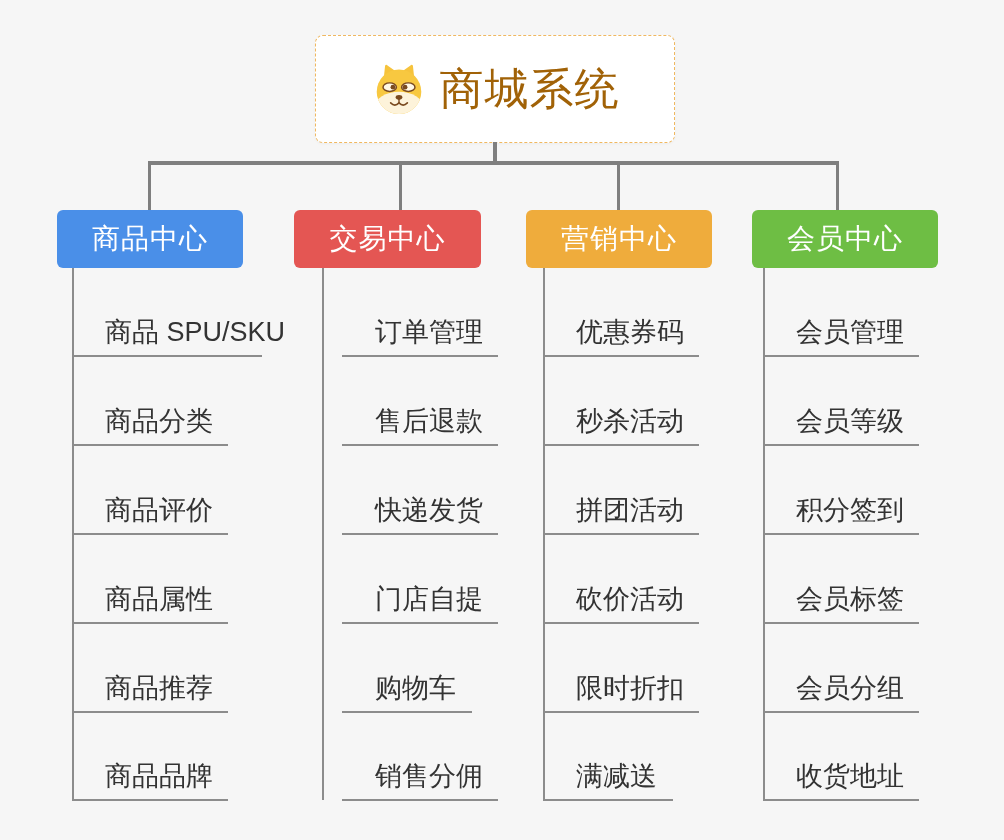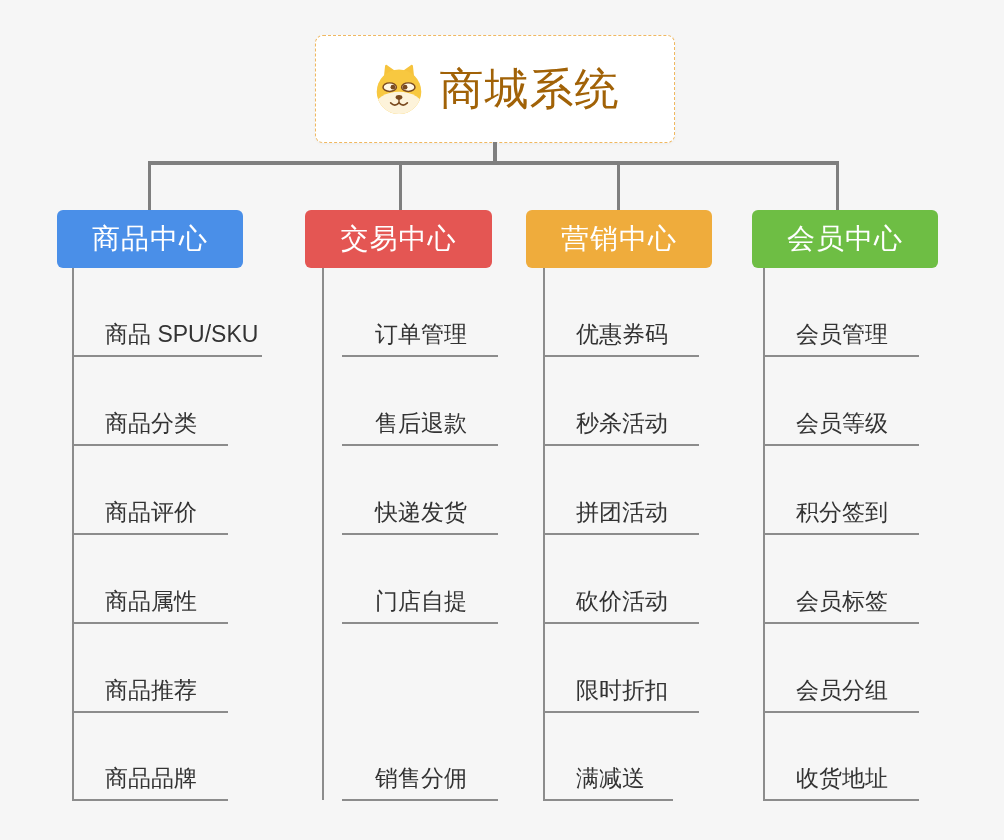--- a/index.html
+++ b/index.html
@@ -31,33 +31,33 @@
   .drop{top:161px;width:3px;height:50px;}
   .drop-0{left:148px;} .drop-1{left:399px;} .drop-2{left:617px;} .drop-3{left:836px;}
 
   
   .branch-header{
     position:absolute;top:210px;height:58px;width:186px;
     border-radius:6px;color:#ffffff;font-size:28px;
     display:flex;align-items:center;justify-content:center;
     letter-spacing:1px;
   }
-  .bh-0{left:57px;} .bh-1{left:305px;width:187px;} .bh-2{left:526px;} .bh-3{left:752px;text-align:center;}
+  .bh-0{left:57px;} .bh-1{left:294px;width:187px;} .bh-2{left:526px;} .bh-3{left:752px;text-align:center;}
 
   
   .trunk{position:absolute;top:268px;height:532px;width:2px;background:#8c8c8c;}
   .tk-0{left:72px;} .tk-1{left:322px;} .tk-2{left:543px;} .tk-3{left:763px;}
 
   
   .leaf{
     position:absolute;height:46px;width:156px;box-sizing:border-box;
     border-bottom:2px solid #8c8c8c;
     padding-left:33px;padding-bottom:5px;
     display:flex;align-items:flex-end;
-    font-size:23px;color:#333333;white-space:nowrap;
+    font-size:27px;color:#333333;white-space:nowrap;
     cursor:default;
   }
   .w-wide{width:190px;}
   .w-short{width:130px;}
   .col-0{left:72px;} .col-1{left:322px;margin-left:20px;} .col-2{left:543px;} .col-3{left:763px;}
   .row-0{top:311px;} .row-1{top:400px;} .row-2{top:489px;}
   .row-3{top:578px;} .row-4{top:667px;} .row-5{top:755px;}
 </style>
 </head>
 <body>
@@ -105,20 +105,21 @@
   <div class="leaf col-0 row-1">商品分类</div>
   <div class="leaf col-0 row-2">商品评价</div>
   <div class="leaf col-0 row-3">商品属性</div>
   <div class="leaf col-0 row-4">商品推荐</div>
   <div class="leaf col-0 row-5">商品品牌</div>
 
   <div class="leaf col-1 row-0">订单管理</div>
   <div class="leaf col-1 row-1">售后退款</div>
   <div class="leaf col-1 row-2">快递发货</div>
   <div class="leaf col-1 row-3">门店自提</div>
+  <div class="leaf col-1 row-4 w-short">购物车</div>
   <div class="leaf col-1 row-5">销售分佣</div>
 
   <div class="leaf col-2 row-0">优惠券码</div>
   <div class="leaf col-2 row-1">秒杀活动</div>
   <div class="leaf col-2 row-2">拼团活动</div>
   <div class="leaf col-2 row-3">砍价活动</div>
   <div class="leaf col-2 row-4">限时折扣</div>
   <div class="leaf col-2 row-5 w-short">满减送</div>
 
   <div class="leaf col-3 row-0">会员管理</div>

